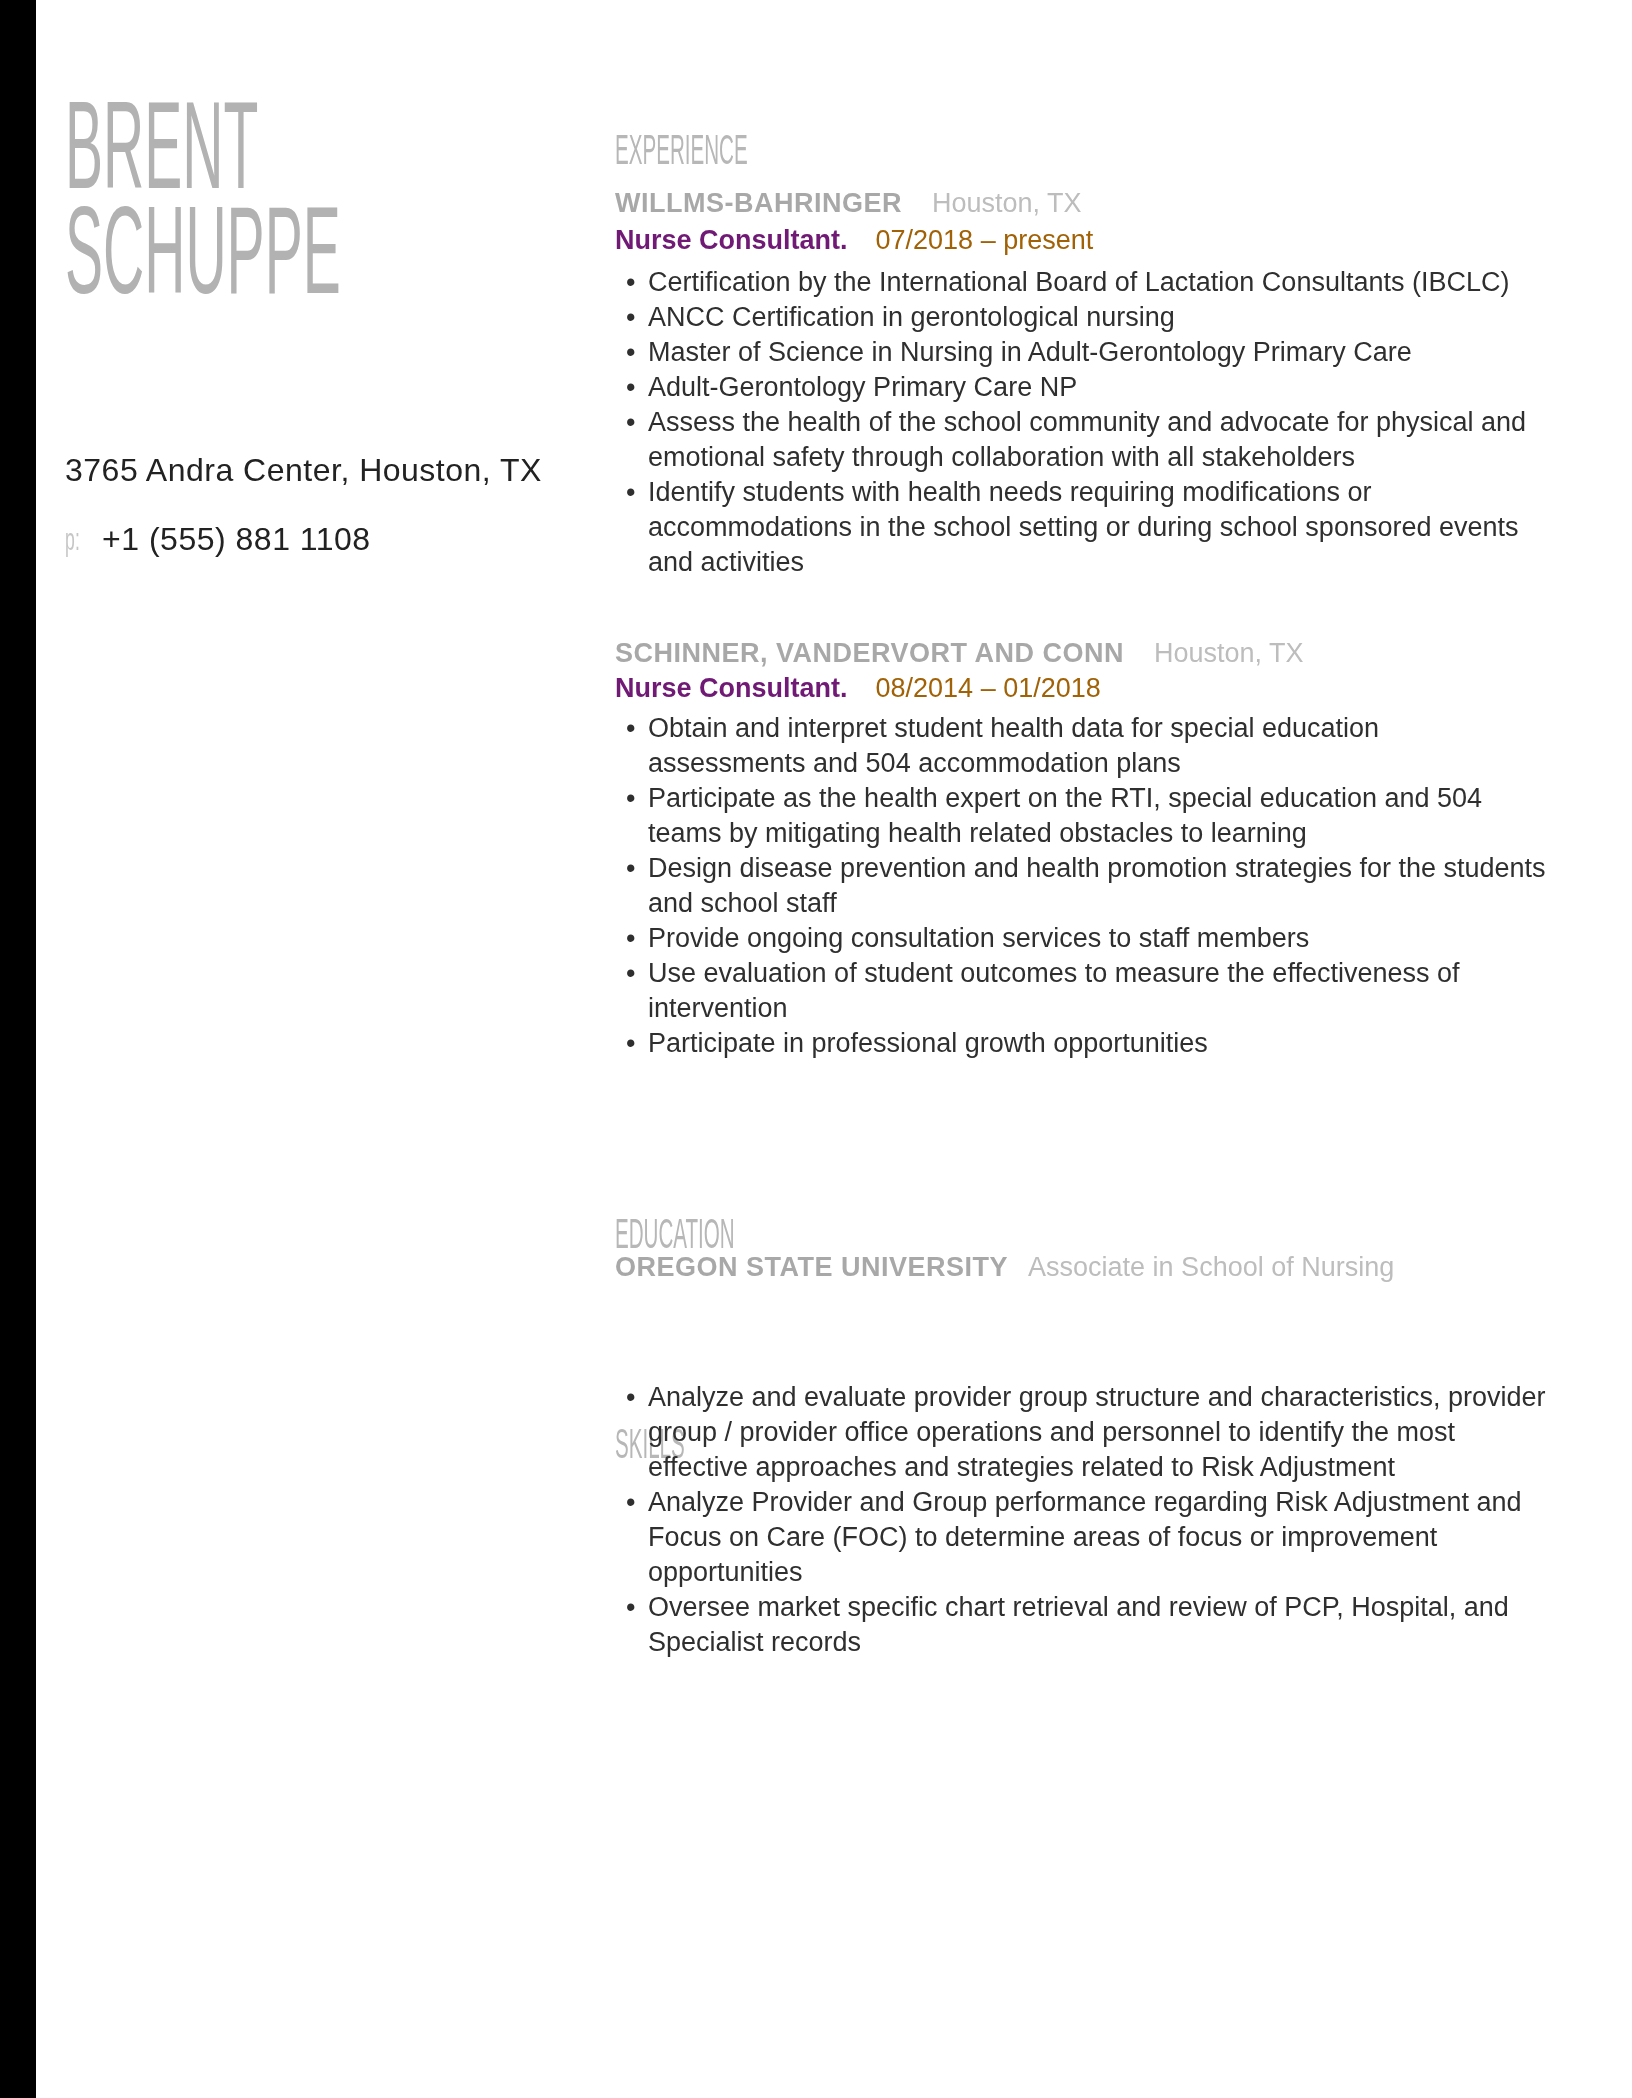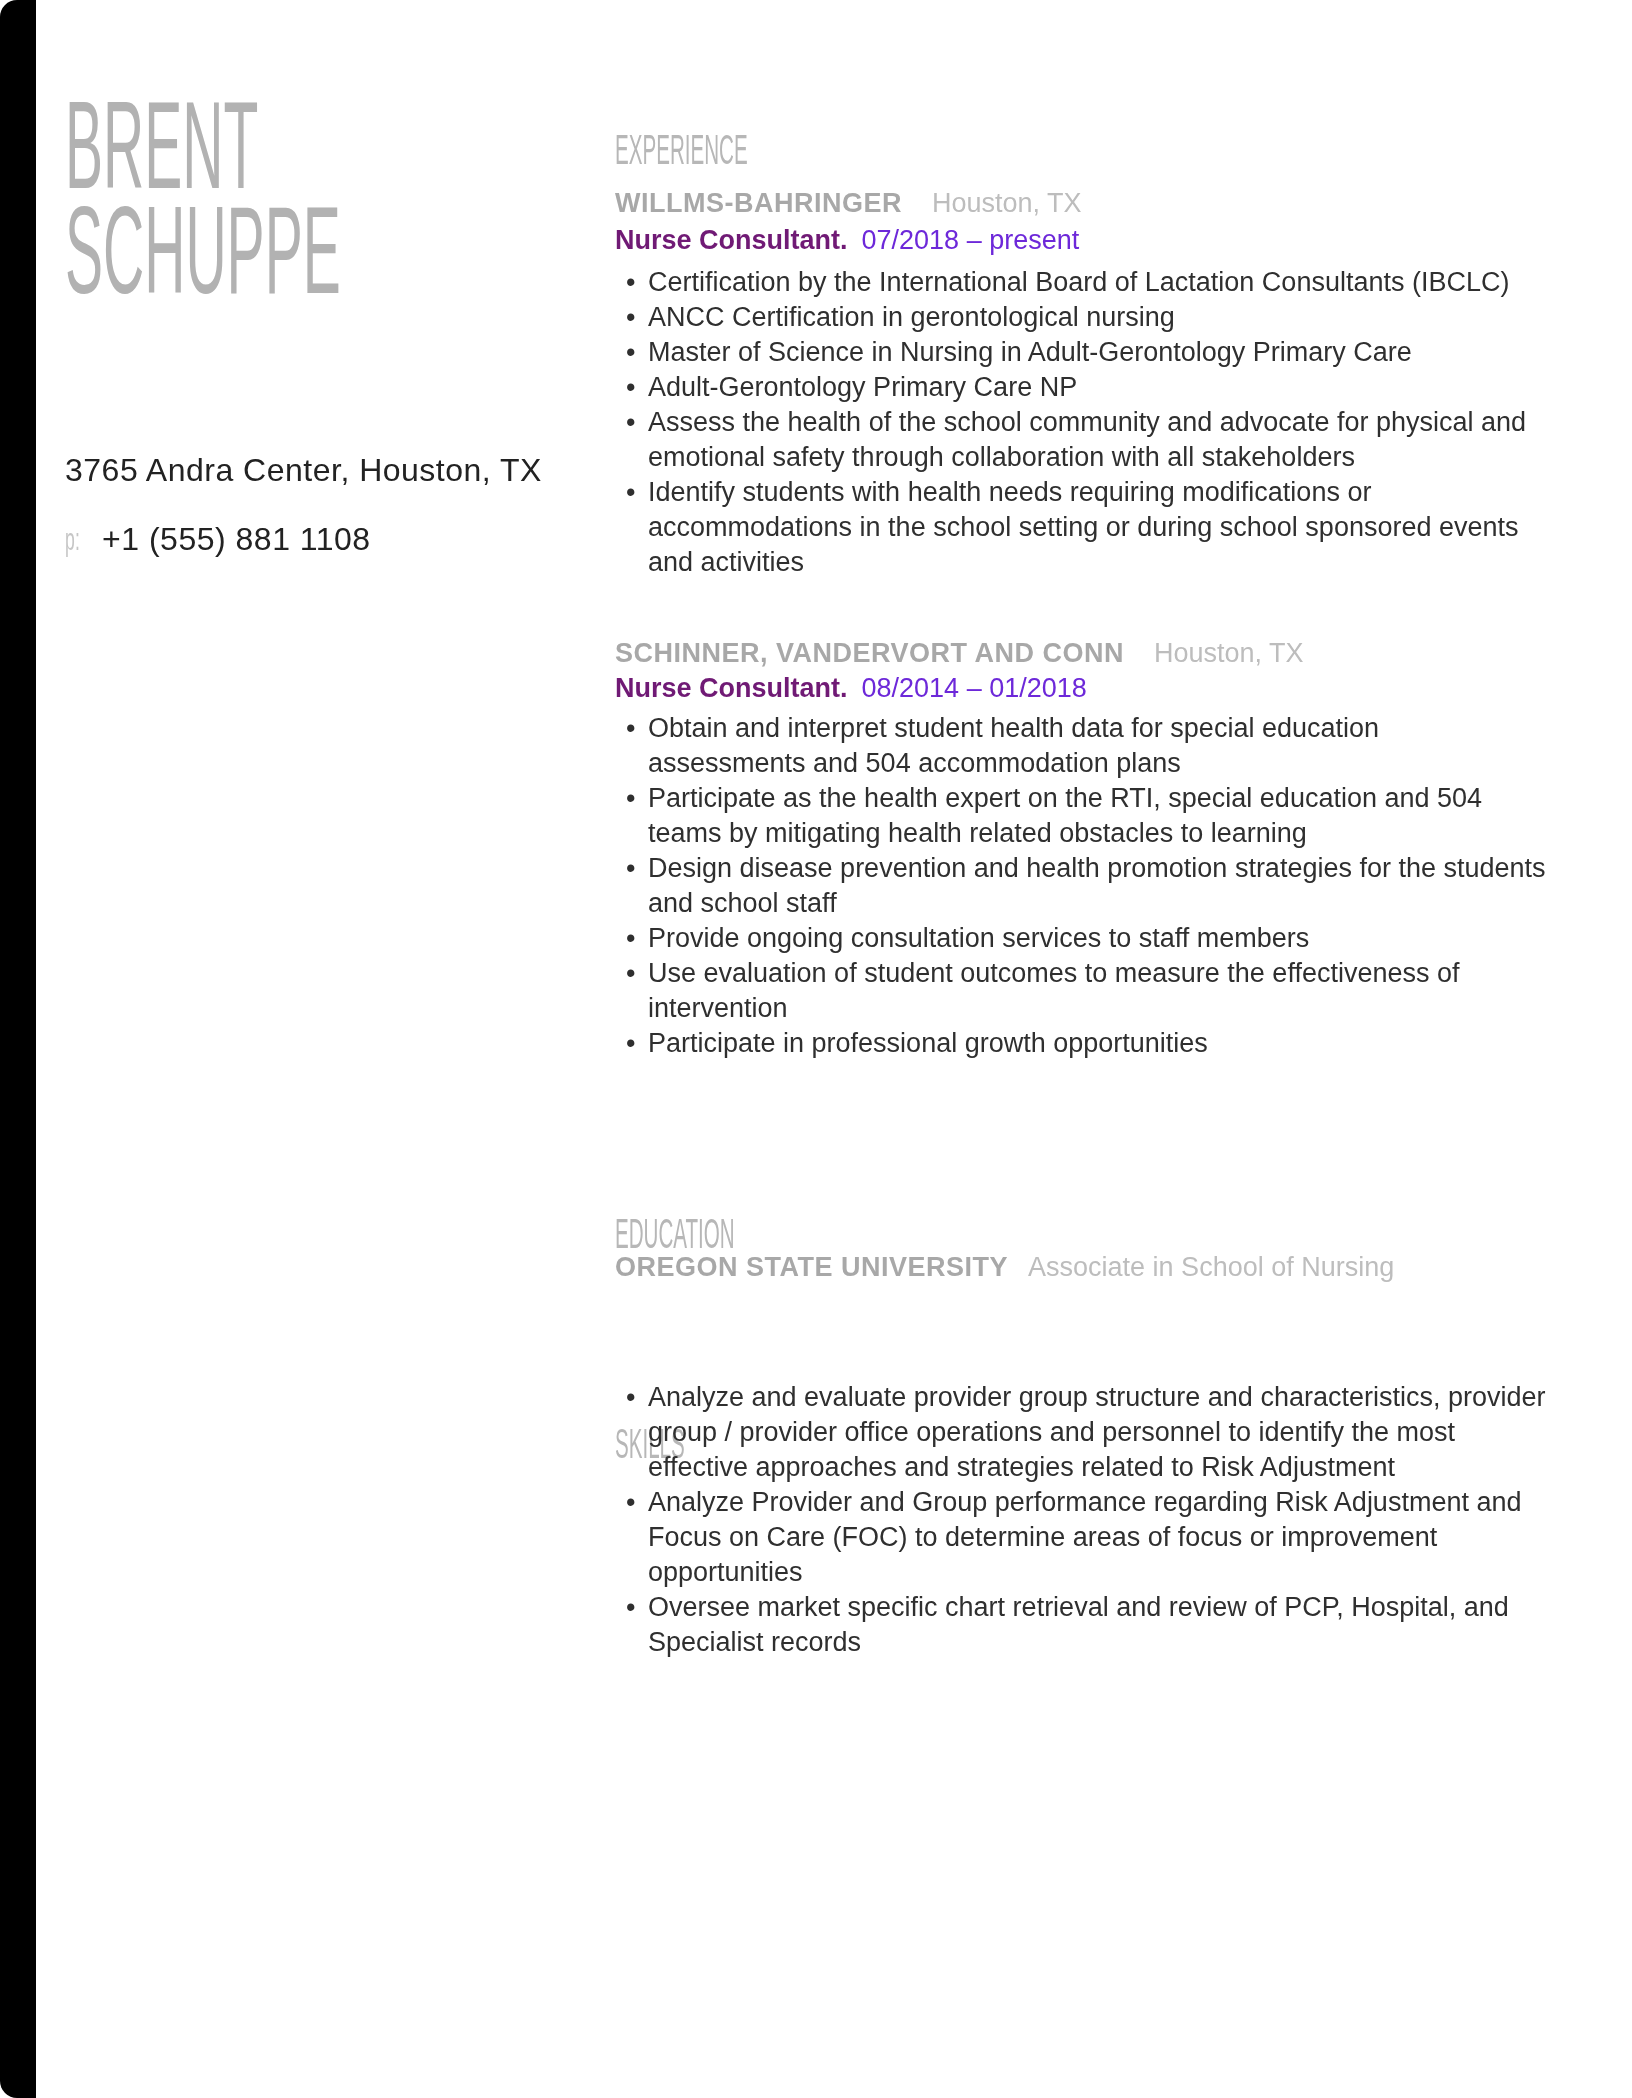--- a/index.html
+++ b/index.html
@@ -3,21 +3,20 @@
 <meta charset="utf-8">
 <style>
   html, body { margin: 0; padding: 0; background: #ffffff; }
   #page {
     position: relative;
     width: 1632px;
     height: 2098px;
     background: #ffffff;
     font-family: "Liberation Sans", "DejaVu Sans", sans-serif;
     overflow: hidden;
-    border-radius: 17px;
   }
   .accent-bar {
     position: absolute;
     left: 0; top: 0;
     width: 36px; height: 2098px;
     background: #000000;
   }
   
   .cond { display: inline-block; transform-origin: left top; white-space: nowrap; }
   .cond-name { transform: scaleX(0.46); }
@@ -44,21 +43,21 @@
     font-size: 42px; line-height: 42px; color: #b7b7b7;
   }
   .head-experience { top: 93px; margin-top: 36px; }
   .head-education  { top: 1213px; }
   .head-skills     { top: 1423px; }
 
   .line { position: absolute; left: 615px; font-size: 27px; line-height: 35px; white-space: nowrap; }
   .company   { font-weight: 700; color: #a8a8a8; letter-spacing: 0.5px; }
   .location  { color: #bdbdbd; margin-left: 30px; }
   .job-title { font-weight: 700; color: #701a75; }
-  .dates     { color: #6d28d9; margin-left: 14px; }
+  .dates     { color: #a16207; margin-left: 28px; }
   .school    { font-weight: 700; color: #a8a8a8; letter-spacing: 0.5px; }
   .degree    { color: #bdbdbd; margin-left: 20px; }
 
   .job1-company { top: 186px; }
   .job1-title   { top: 223px; }
   .job2-company { top: 636px; }
   .job2-title   { top: 671px; }
   .edu-line     { top: 1250px; }
 
   ul.bullets {

